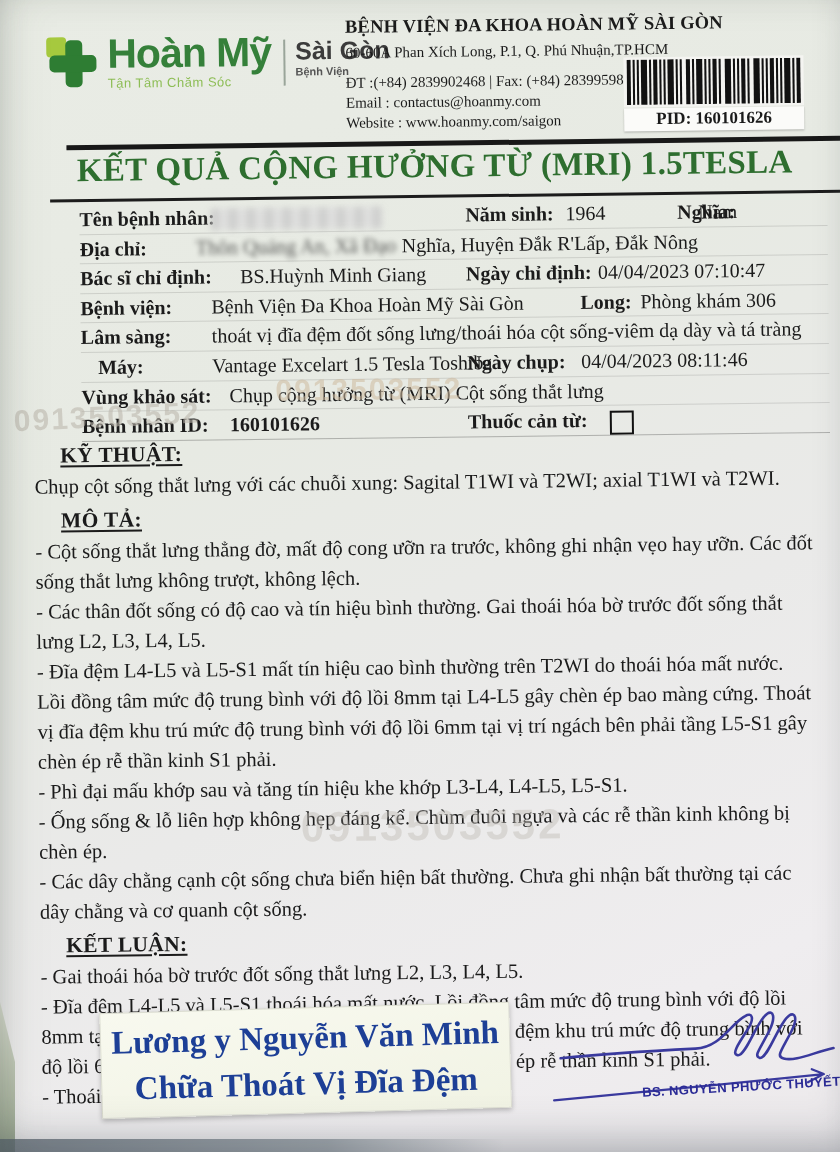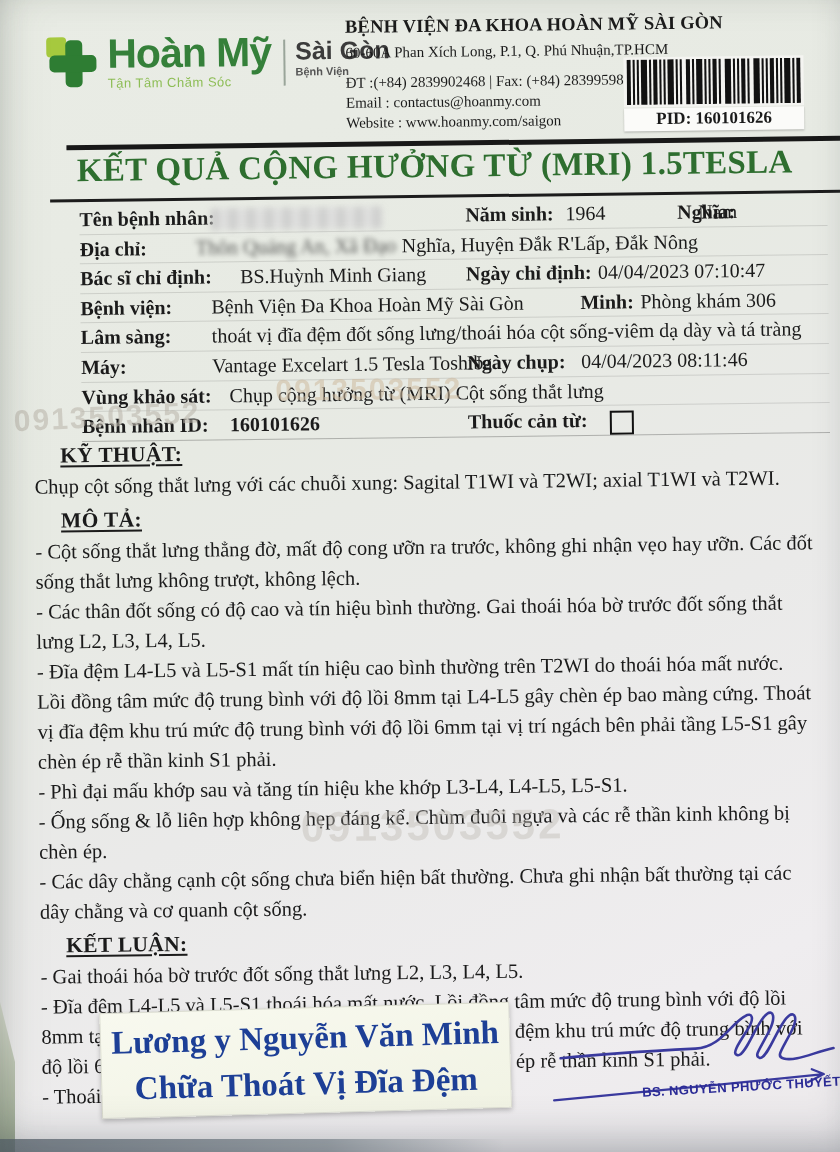--- a/index.html
+++ b/index.html
@@ -179,29 +179,29 @@
       </div>
       <div class="row">
         <span class="lab" style="left:0">Bác sĩ chỉ định:</span>
         <span style="left:160px">BS.Huỳnh Minh Giang</span>
         <span class="lab" style="left:386px">Ngày chỉ định:</span>
         <span style="left:518px">04/04/2023  07:10:47</span>
       </div>
       <div class="row">
         <span class="lab" style="left:0">Bệnh viện:</span>
         <span style="left:131px">Bệnh Viện Đa Khoa Hoàn Mỹ Sài Gòn</span>
-        <span class="lab" style="left:500px">Minh:</span>
+        <span class="lab" style="left:500px">Long:</span>
         <span style="left:560px">Phòng khám 306</span>
       </div>
       <div class="row">
         <span class="lab" style="left:0">Lâm sàng:</span>
         <span style="left:131px">thoát vị đĩa đệm đốt sống lưng/thoái hóa cột sống-viêm dạ dày và tá tràng</span>
       </div>
       <div class="row">
-        <span class="lab" style="left:0">Máy:</span>
+        <span class="lab" style="left:17px">Máy:</span>
         <span style="left:131px">Vantage Excelart 1.5 Tesla Toshiba</span>
         <span class="lab" style="left:386px">Ngày chụp:</span>
         <span style="left:500px">04/04/2023  08:11:46</span>
       </div>
       <div class="row">
         <span class="lab" style="left:0">Vùng khảo sát:</span>
         <span style="left:148px">Chụp cộng hưởng từ (MRI) Cột sống thắt lưng</span>
       </div>
       <div class="row">
         <span class="lab" style="left:0">Bệnh nhân ID:</span>

